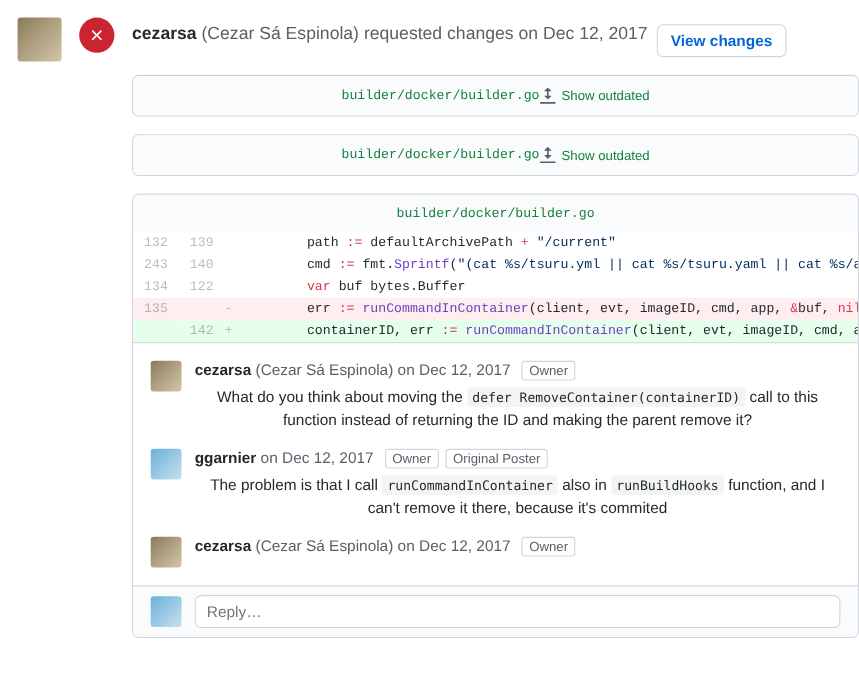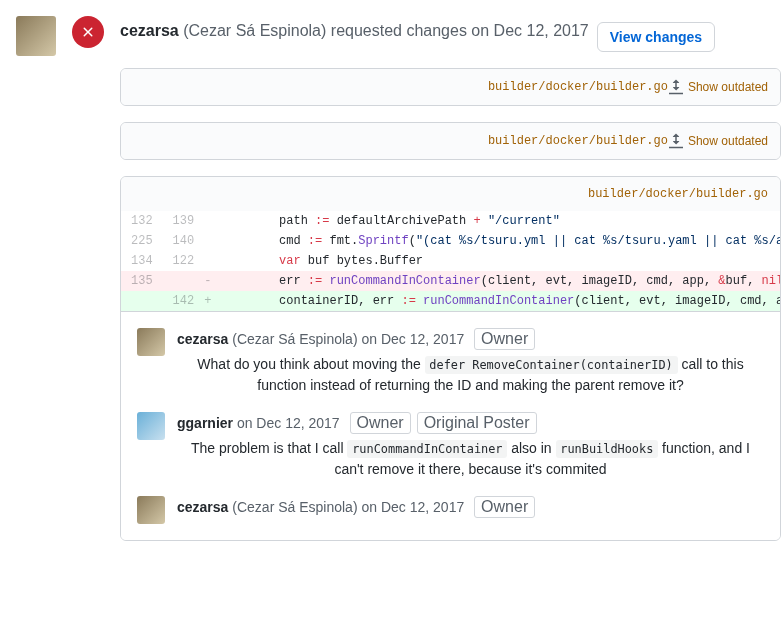--- a/index.html
+++ b/index.html
@@ -13,21 +13,21 @@
     .status-icon { width: 32px; height: 32px; border-radius: 50%; background: #cb2431; display: flex; align-items: center; justify-content: center; }
     .status-icon svg { fill: #fff; }
     
     .review-body { margin-left: 16px; flex: 1; min-width: 0; }
     .review-header { display: flex; align-items: flex-start; justify-content: flex-start; padding-top: 6px; }
     .review-summary { font-size: 16px; color: #586069; }
     .review-summary strong { color: #24292e; font-weight: 600; }
     .btn-view { color: #0366d6; background: #fff; border: 1px solid #d1d5da; border-radius: 6px; padding: 6px 12px; font-size: 14px; font-weight: 600; cursor: pointer; white-space: nowrap; margin-left: 8px; }
     
     .file-box { border: 1px solid #d1d5da; border-radius: 6px; margin-top: 16px; overflow: hidden; }
-    .file-header { background: #fafbfc; padding: 10px 12px; display: flex; justify-content: flex-end; align-items: center; font-family: SFMono-Regular, Consolas, "Liberation Mono", Menlo, monospace; font-size: 12px; color: #a16207; }
+    .file-header { background: #fafbfc; padding: 10px 12px; display: flex; justify-content: center; align-items: center; font-family: SFMono-Regular, Consolas, "Liberation Mono", Menlo, monospace; font-size: 12px; color: #15803d; }
     .show-outdated { display: flex; align-items: center; gap: 4px; font-family: -apple-system, sans-serif; font-size: 12px; cursor: pointer; }
     .show-outdated svg { fill: #586069; }
     
     .code-table { width: 100%; border-collapse: collapse; font-family: SFMono-Regular, Consolas, "Liberation Mono", Menlo, monospace; font-size: 12px; line-height: 20px; overflow: hidden;}
     .code-table tr { height: 20px; }
     .ln { width: 40px; text-align: right; padding: 0 10px; color: rgba(27,31,35,0.3); background: #fff; vertical-align: top; user-select: none; }
     .ln-del { background: #ffeef0; text-align: right; }
     .ln-add { background: #e6ffed; }
     .marker { width: 20px; text-align: center; color: rgba(27,31,35,0.3); vertical-align: top; background: #fff; }
     .marker-del { background: #ffeef0; }
@@ -38,21 +38,21 @@
     .tok-k { color: #d73a49; }
     .tok-f { color: #6f42c1; }
     .tok-s { color: #032f62; }
     
     .comment-block { border-top: 1px solid #d1d5da; background: #fff; padding: 8px 16px; }
     .comment-item { display: flex; gap: 12px; padding: 8px 0; }
     .comment-content { flex: 1; }
     .comment-meta { margin-bottom: 4px; }
     .comment-meta strong { color: #24292e; font-weight: 600; }
     .comment-meta .muted { color: #586069; }
-    .badge { display: inline-block; border: 1px solid #d1d5da; border-radius: 3px; padding: 1px 6px; font-size: 16px; font-weight: 500; color: #586069; margin-left: 6px; text-align: center; }
+    .badge { display: inline-block; border: 1px solid #d1d5da; border-radius: 3px; padding: 1px 6px; font-size: 12px; font-weight: 500; color: #586069; margin-left: 6px; text-align: center; }
     .comment-body { color: #24292e; font-size: 14px; line-height: 1.5; text-align: center; }
     .comment-body code { background: rgba(27,31,35,0.05); border-radius: 3px; padding: 0.2em 0.4em; font-size: 85%; font-family: SFMono-Regular, Consolas, monospace; }
     
     .reply-row { border-top: 1px solid #d1d5da; background: #fafbfc; padding: 8px 16px; display: flex; gap: 12px; align-items: center; }
     .reply-input { flex: 1; border: 1px solid #d1d5da; border-radius: 6px; padding: 6px 10px; font-size: 14px; color: #586069; background: #fff; }
   </style>
 </head>
 <body>
 
 <div class="review-container">
@@ -105,21 +105,21 @@
       </div>
       <table class="code-table">
         <tbody id="diff-body">
             <tr>
               <td class="ln">132</td>
     <td class="ln">139</td>
     <td class="marker"></td>
     <td class="code-cell">        path <span class="tok-k">:=</span> defaultArchivePath <span class="tok-k">+</span> <span class="tok-s">"/current"</span></td>
             </tr>
             <tr>
-              <td class="ln">225</td>
+              <td class="ln">243</td>
     <td class="ln">140</td>
     <td class="marker"></td>
     <td class="code-cell">        cmd <span class="tok-k">:=</span> fmt.<span class="tok-f">Sprintf</span>(<span class="tok-s">"(cat %s/tsuru.yml || cat %s/tsuru.yaml || cat %s/ap</span></td>
             </tr>
             <tr>
               <td class="ln">134</td>
     <td class="ln">122</td>
     <td class="marker"></td>
     <td class="code-cell">        <span class="tok-k">var</span> buf bytes.Buffer</td>
             </tr>
@@ -169,16 +169,20 @@
       <div class="comment-meta">
         <strong>cezarsa</strong>
         <span class="muted">(Cezar Sá Espinola)</span>
         <span class="muted">on Dec 12, 2017</span>
         <span class="badge">Owner</span>
       </div>
     </div>
           </div>
         </div>
 
+      <div class="reply-row">
+        <div class="avatar-small" style="background:linear-gradient(135deg,#6ab0d8,#c8e0ef)"></div>
+        <input class="reply-input" type="text" placeholder="Reply…" style="">
+      </div>
     </div>
 
   </div>
 </div>
 
 </body></html>

